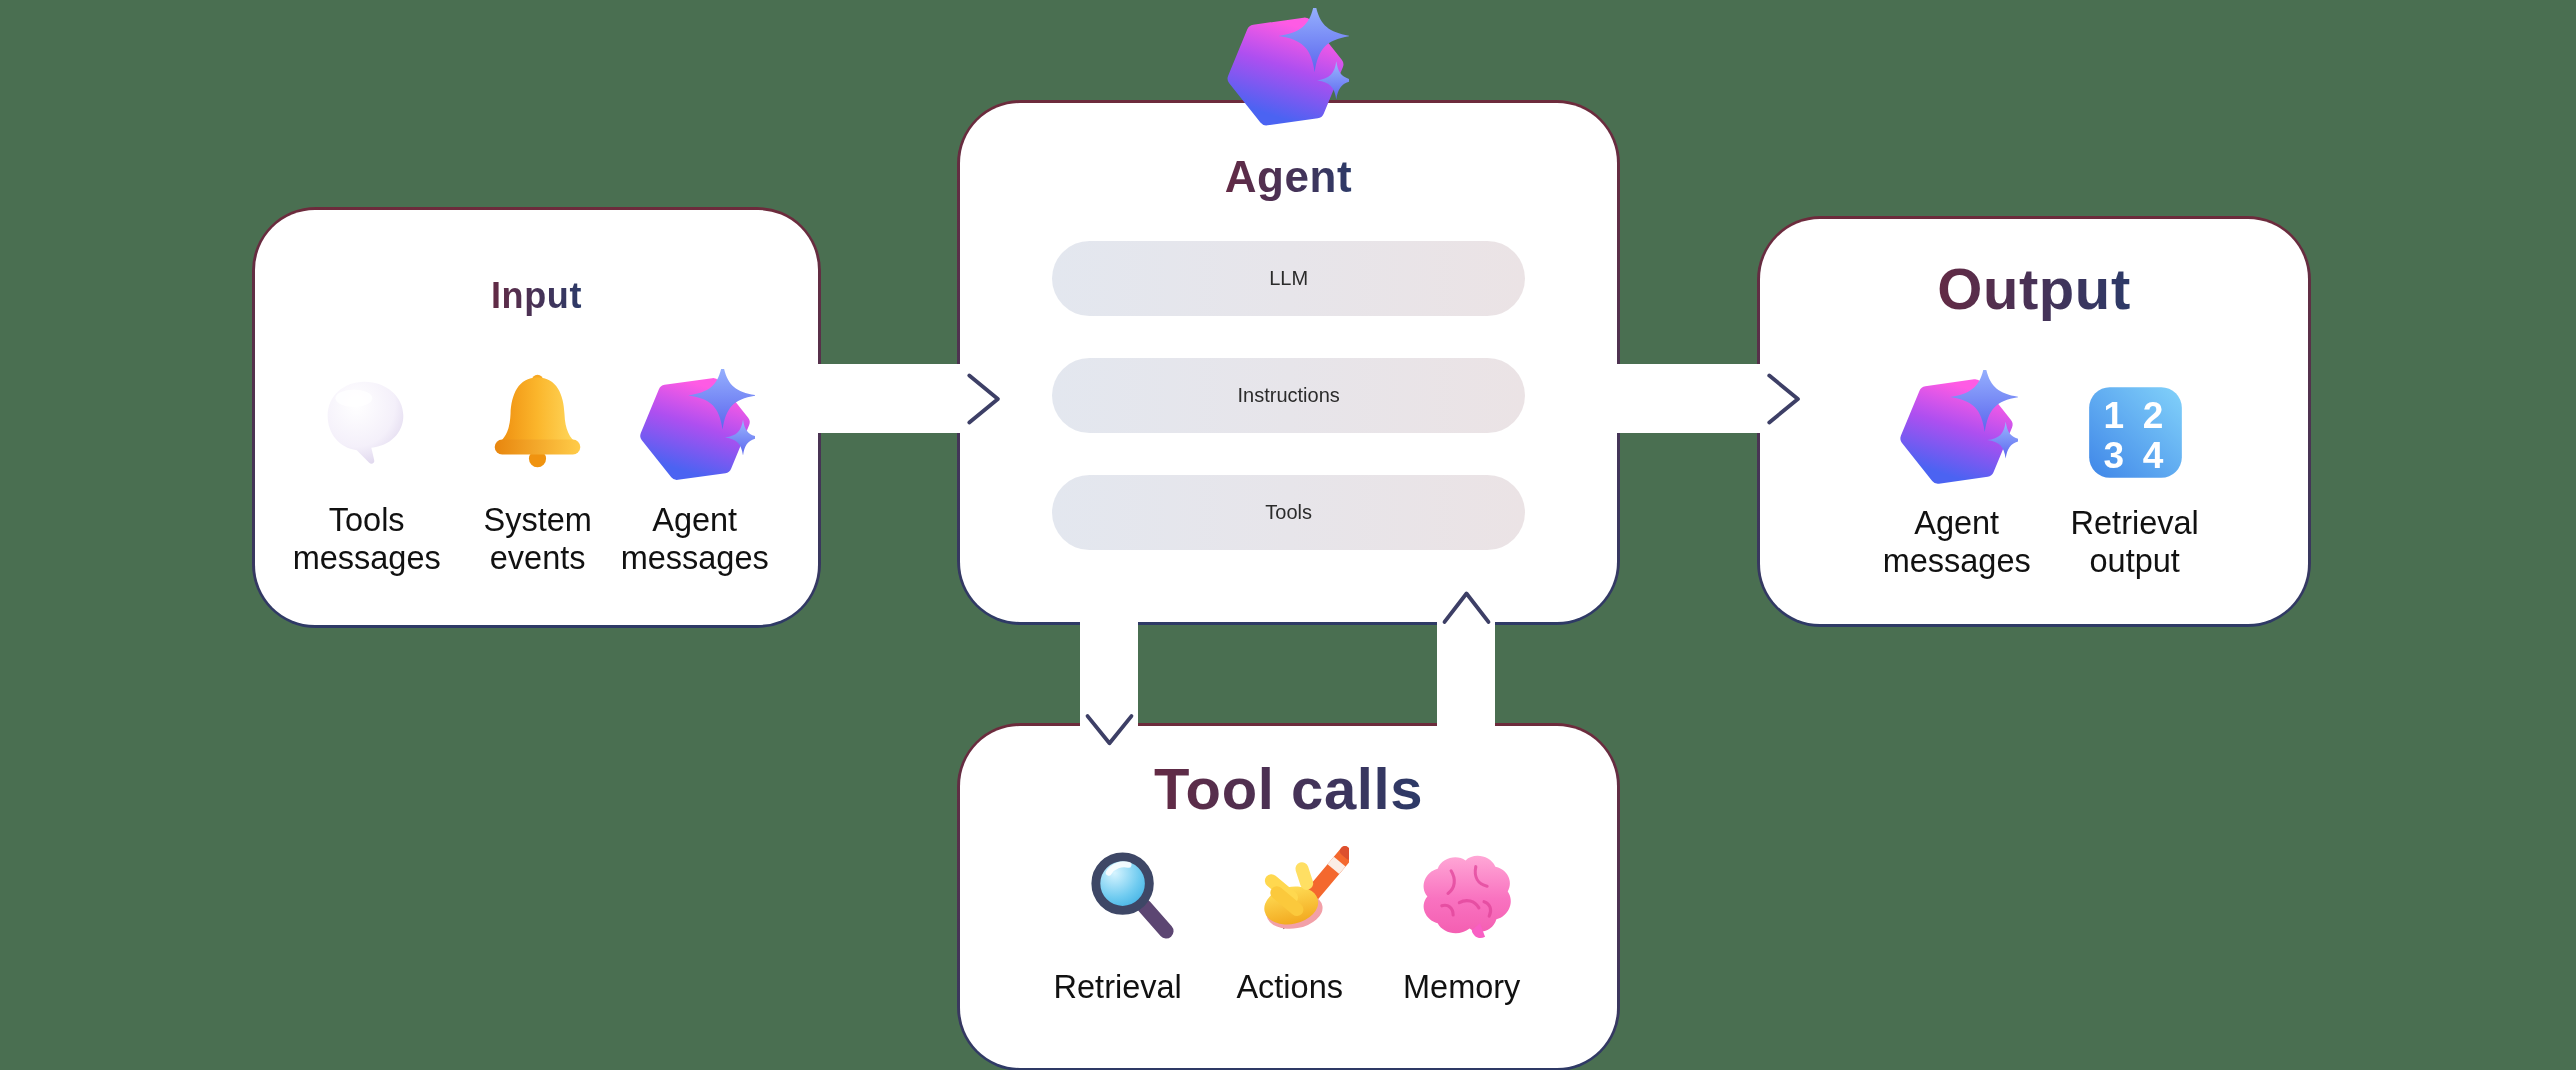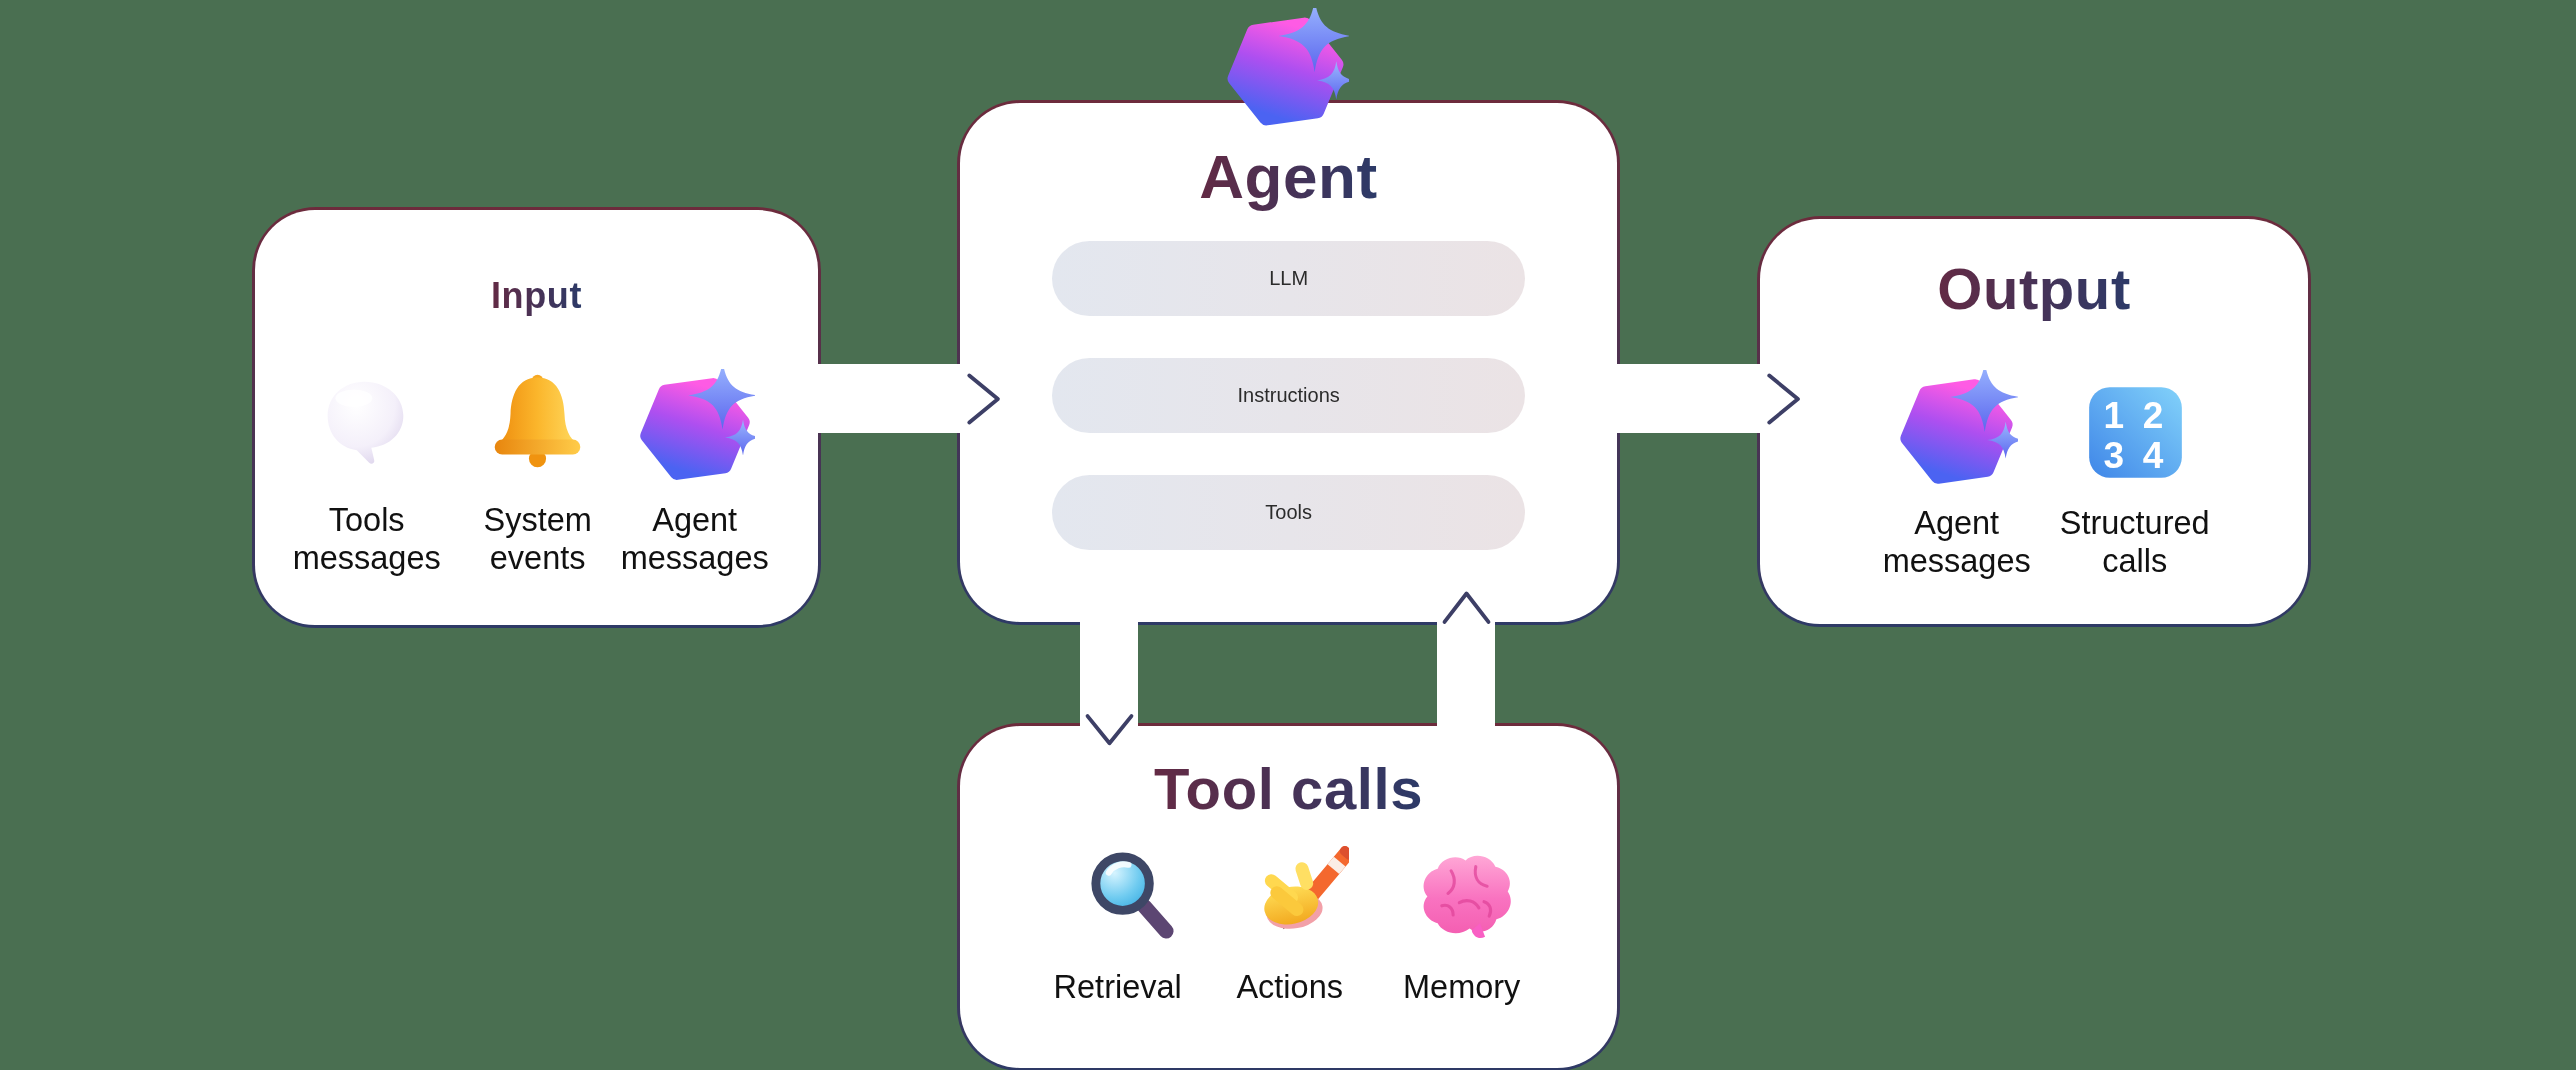--- a/index.html
+++ b/index.html
@@ -151,21 +151,21 @@
       </div>
       <div class="item-label" style="left:27px;top:291px;width:169px;">Tools messages</div>
       <div class="item-label" style="left:198px;top:291px;width:169px;">System events</div>
       <div class="item-label" style="left:355px;top:291px;width:169px;">Agent messages</div>
     </div>
   </div>
 
   <div class="box" style="left:957px;top:100px;width:663px;height:525px;">
     <div class="box-inner">
       <div class="box-title" style="top:38px;">
-        <span style="font-size:62px;">Agent</span>
+        <span style="font-size:44px;">Agent</span>
       </div>
       <div class="pill" style="top:138px;">
         <span>LLM</span>
       </div>
       <div class="pill" style="top:372px;">
         <span>Tools</span>
       </div>
       <div class="pill" style="top:255px;">
         <span>Instructions</span>
       </div>
@@ -183,21 +183,21 @@
           </svg>
       </div>
       <div class="icon" style="left:324px;top:162px;width:103px;height:103px;">
         <svg viewBox="0 0 100 100">
           <rect x="5" y="6" width="90" height="88" rx="20" fill="url(#numGrad)"></rect>
           <text x="50" y="46" text-anchor="middle" class="num-digit">1 2</text>
           <text x="50" y="84" text-anchor="middle" class="num-digit">3 4</text>
         </svg>
       </div>
       <div class="item-label" style="left:99px;top:285px;width:195px;">Agent messages</div>
-      <div class="item-label" style="left:277px;top:285px;width:195px;">Structured calls</div>
+      <div class="item-label" style="left:277px;top:285px;width:195px;">Retrieval output</div>
     </div>
   </div>
 
   <div class="box" style="left:957px;top:723px;width:663px;height:348px;">
     <div class="box-inner">
       <div class="box-title" style="top:27px;">
         <span style="font-size:58px;">Tool calls</span>
       </div>
       <div class="icon" style="left:122px;top:120px;width:99px;height:99px;">
         <svg viewBox="0 0 100 100">

